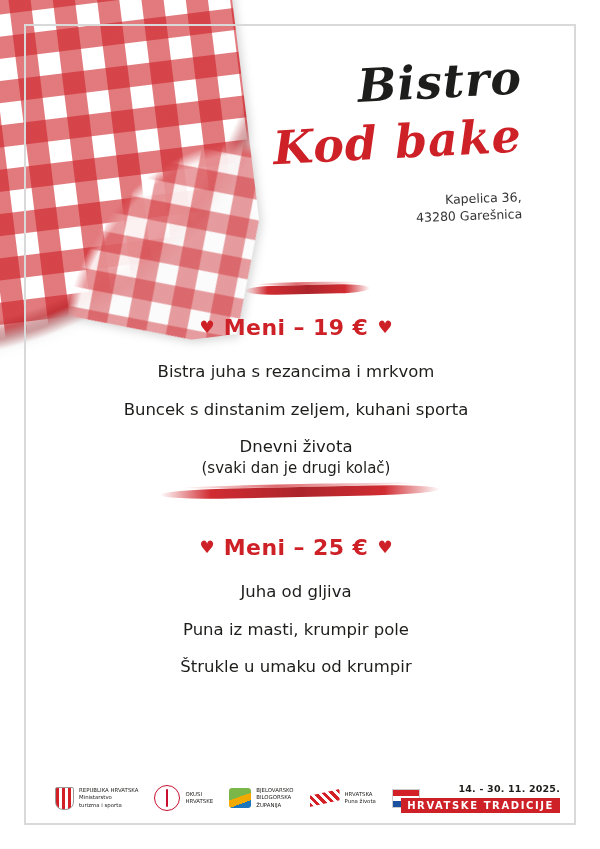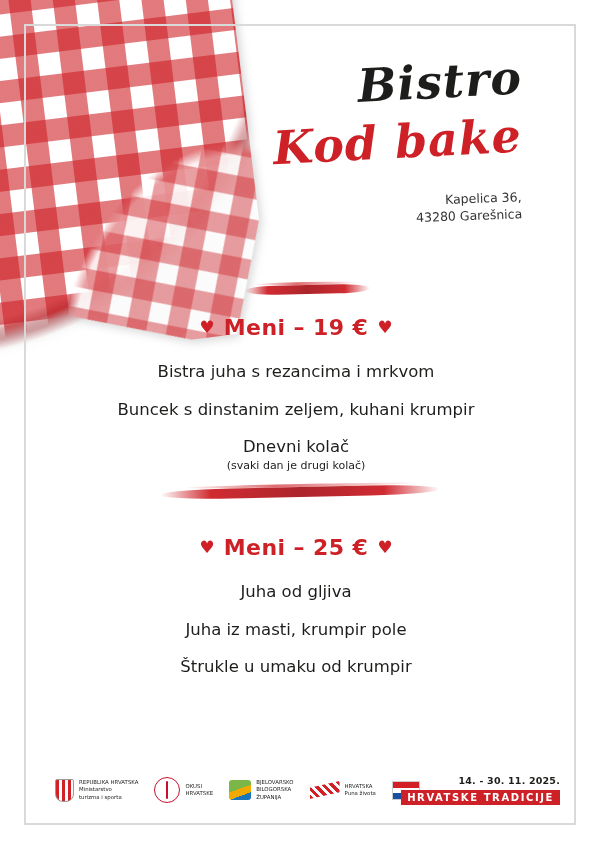--- a/index.html
+++ b/index.html
@@ -168,30 +168,30 @@
 
   .dish {
     font-family: "DejaVu Sans", sans-serif;
     font-size: 16.5px;
     color: #1d1d1b;
     line-height: 1.25;
     margin: 0 0 17px 0;
   }
   .dish .sub {
     display: block;
-    font-size: 11px;
+    font-size: 15px;
     margin-top: 1px;
   }
 
   
   .footer {
     position: absolute;
     left: 55px;
     right: 40px;
-    bottom: 44px;
+    bottom: 36px;
     height: 60px;
   }
   .logos {
     position: absolute;
     left: 0;
     bottom: 2px;
     display: flex;
     align-items: center;
     gap: 16px;
   }
@@ -313,35 +313,35 @@
     </div>
   </div>
 
   <div class="divider d1"></div>
 
   <div class="menu m1">
     <div class="menu-head">
       <span class="heart left">♥</span><span>Meni – 19 €</span><span class="heart right">♥</span>
     </div>
     <p class="dish">Bistra juha s rezancima i mrkvom</p>
-    <p class="dish">Buncek s dinstanim zeljem, kuhani krumpir</p>
+    <p class="dish">Buncek s dinstanim zeljem, kuhani sporta</p>
     <p class="dish">
-      <span>Dnevni kolač</span>
+      <span>Dnevni života</span>
       <span class="sub">(svaki dan je drugi kolač)</span>
     </p>
   </div>
 
   <div class="divider d2"></div>
 
   <div class="menu m2">
     <div class="menu-head">
       <span class="heart left">♥</span><span>Meni – 25 €</span><span class="heart right">♥</span>
     </div>
     <p class="dish">Juha od gljiva</p>
-    <p class="dish">Juha iz masti, krumpir pole</p>
+    <p class="dish">Puna iz masti, krumpir pole</p>
     <p class="dish">Štrukle u umaku od krumpir</p>
   </div>
 
   <div class="footer">
     <div class="logos">
 
       <div class="logo">
         <div class="coat"></div>
         <div class="logo-txt">REPUBLIKA HRVATSKA
 Ministarstvo

